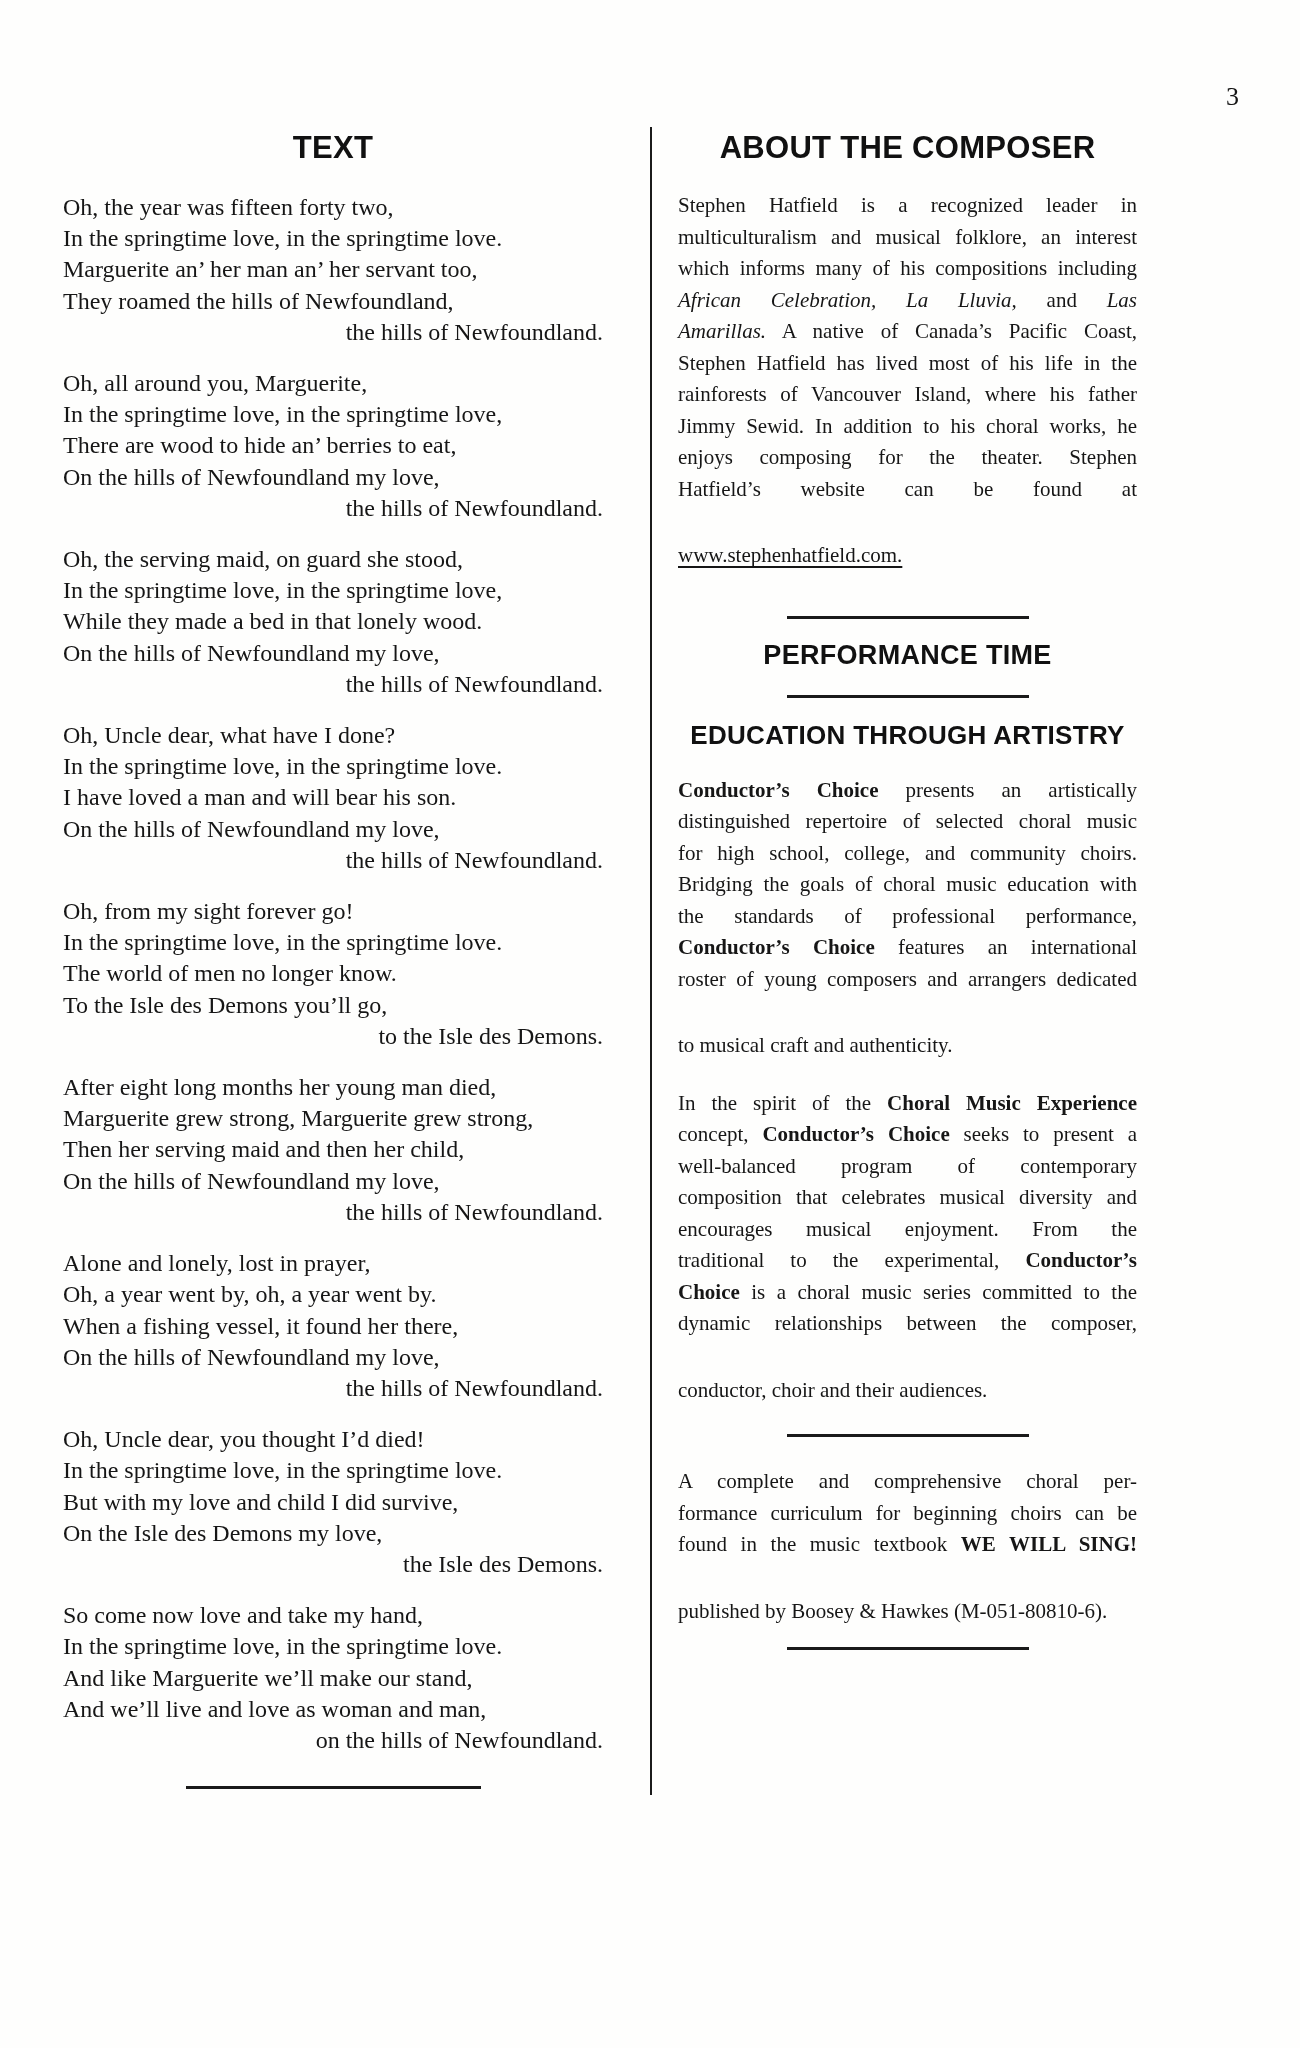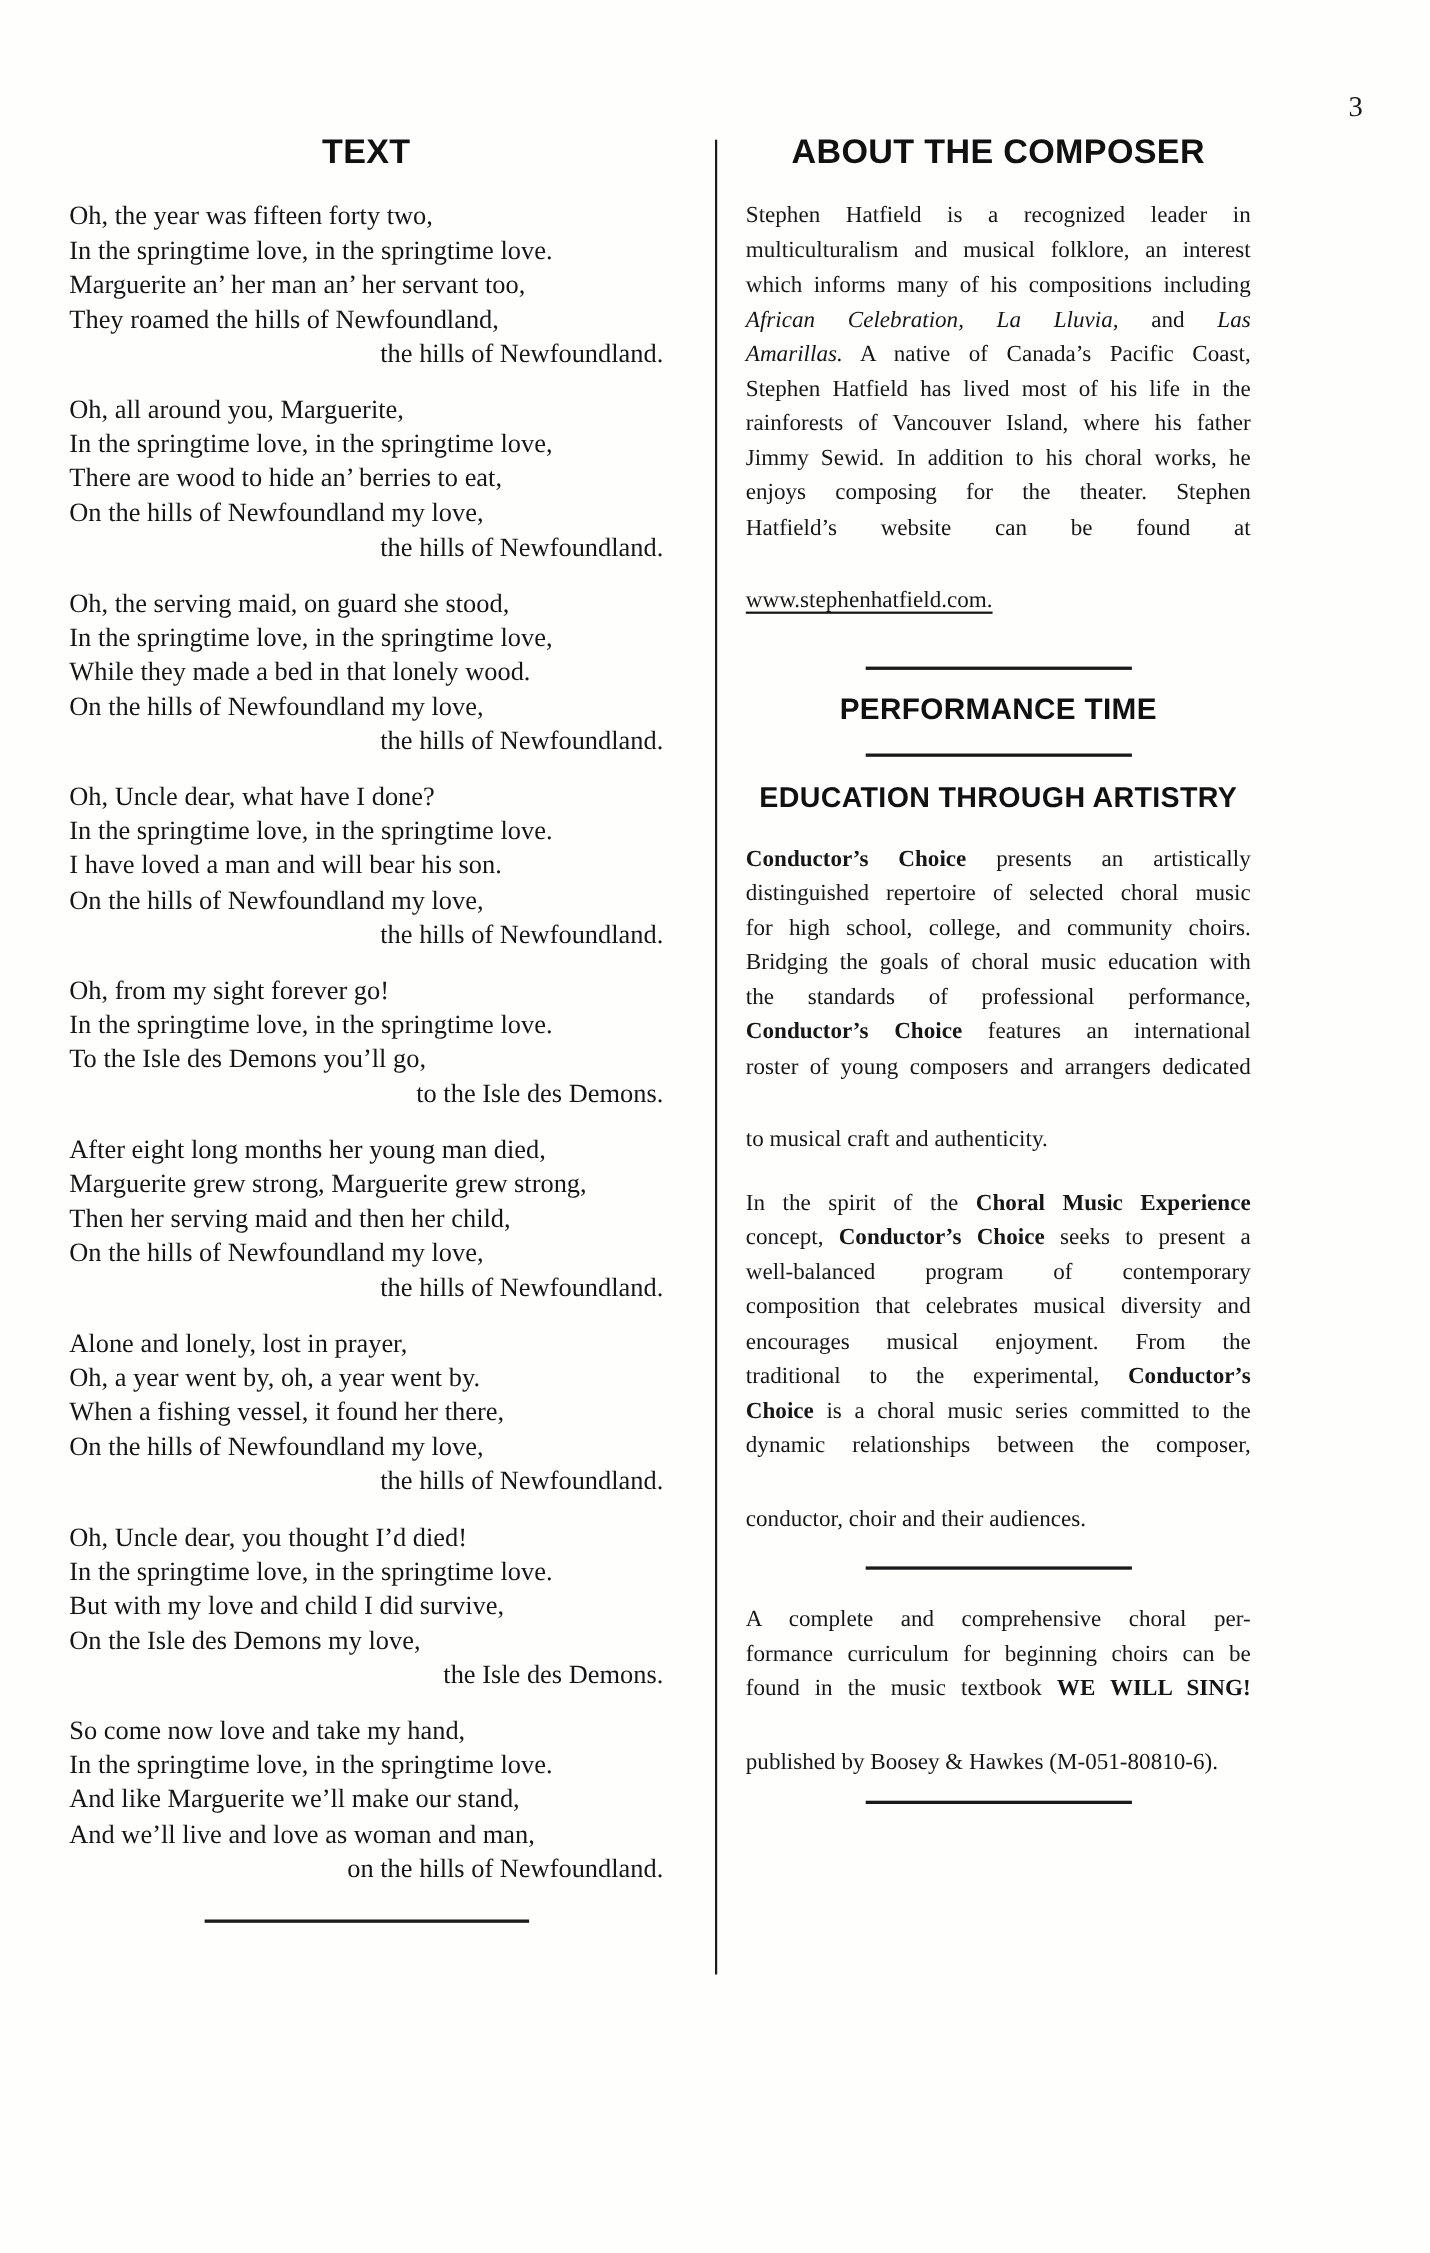--- a/index.html
+++ b/index.html
@@ -12,21 +12,21 @@
     overflow:hidden;
   }
   .page-number{
     position:absolute;left:1226px;top:82px;
     font-size:26px;line-height:30px;
   }
   .divider{
     position:absolute;left:650px;top:127px;
     width:2px;height:1668px;background:#1b1b1b;
   }
-  .col{position:absolute;top:120px;}
+  .col{position:absolute;top:130px;}
   .col-left{left:63px;width:540px;}
   .col-right{left:678px;width:459px;}
   .heading{
     font-family:"Liberation Sans", sans-serif;
     font-weight:700;
     text-align:center;
     margin:0;color:#111;
     font-size:31px;line-height:36px;
     letter-spacing:0.3px;
   }
@@ -94,20 +94,21 @@
         <div class="stanza">
           <div class="lline">Oh, Uncle dear, what have I done?</div>
           <div class="lline">In the springtime love, in the springtime love.</div>
           <div class="lline">I have loved a man and will bear his son.</div>
           <div class="lline">On the hills of Newfoundland my love,</div>
           <div class="lline indent">the hills of Newfoundland.</div>
         </div>
         <div class="stanza">
           <div class="lline">Oh, from my sight forever go!</div>
           <div class="lline">In the springtime love, in the springtime love.</div>
+          <div class="lline">The world of men no longer know.</div>
           <div class="lline">To the Isle des Demons you’ll go,</div>
           <div class="lline indent">to the Isle des Demons.</div>
         </div>
         <div class="stanza">
           <div class="lline">After eight long months her young man died,</div>
           <div class="lline">Marguerite grew strong, Marguerite grew strong,</div>
           <div class="lline">Then her serving maid and then her child,</div>
           <div class="lline">On the hills of Newfoundland my love,</div>
           <div class="lline indent">the hills of Newfoundland.</div>
         </div>

